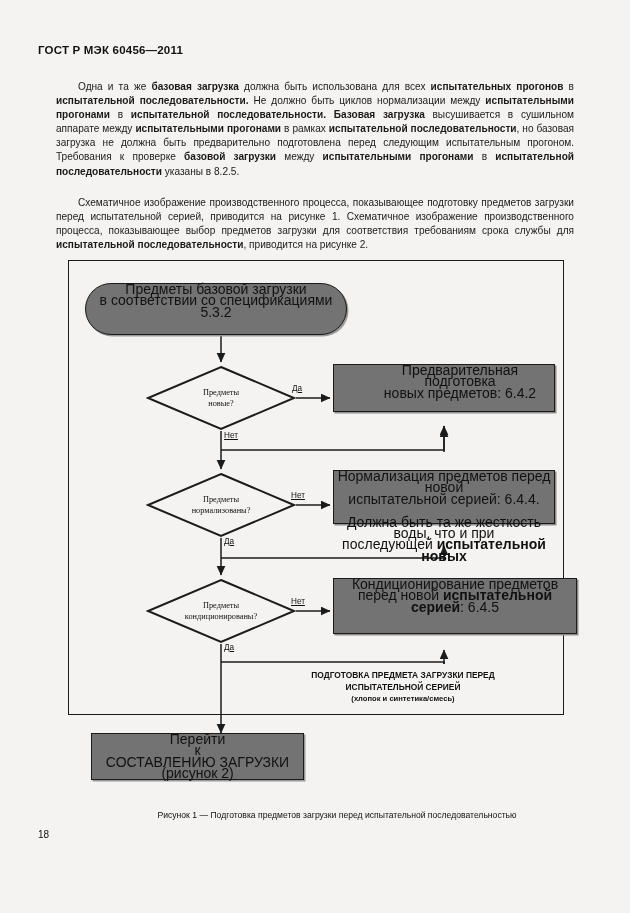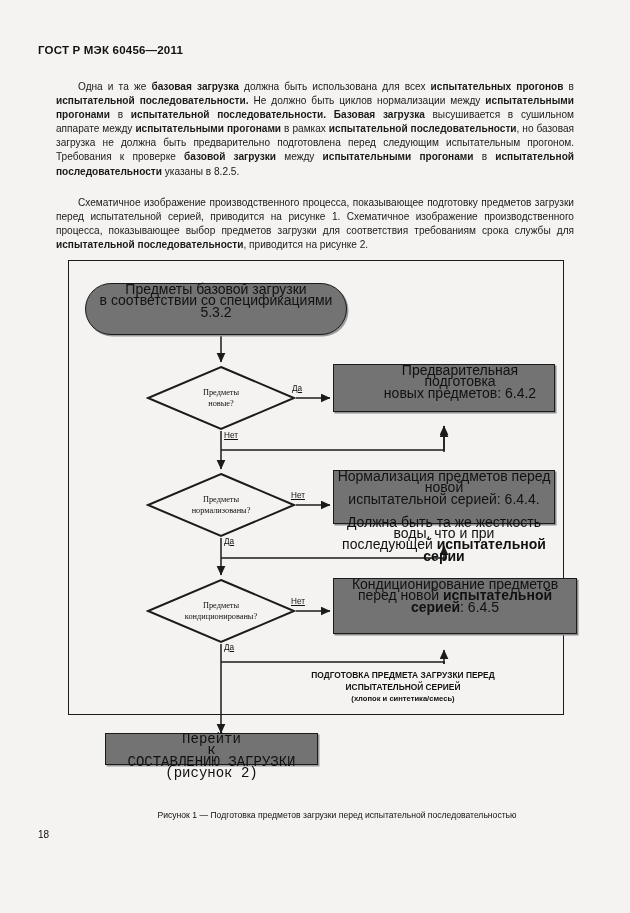--- a/index.html
+++ b/index.html
@@ -53,23 +53,22 @@
   .start{
     left:85px; top:283px; width:262px; height:52px;
     border-radius:26px;
     box-shadow:1.5px 1.5px 0 #9a9a9a;
   }
   .proc{ }
   .p1{left:333px; top:364px; width:222px; height:48px;padding-left:32px;}
   .p2{left:333px; top:470px; width:222px; height:54px;}
   .p3{left:333px; top:578px; width:244px; height:56px;}
   .endbox{
-    left:105px; top:733px; width:213px; height:32px;
+    left:91px; top:733px; width:213px; height:47px;
     box-shadow:1.5px 1.5px 0 #9a9a9a;
-    font-family:Liberation Mono, monospace;
   }
 
   .diamond{
     position:absolute;
     width:150px; height:66px;font-family:Liberation Serif, serif;
   }
   .d1{left:146px; top:365px;}
   .d2{left:146px; top:472px;}
   .d3{left:146px; top:578px;}
   .diamond svg{position:absolute;left:0;top:0;}
@@ -206,21 +205,21 @@
         <div>Предварительная подготовка</div>
         <div>новых предметов: 6.4.2</div>
       </div>
   </div>
   <div class="node proc p2">
     <div>
         <div>Нормализация предметов перед новой</div>
         <div>испытательной серией: 6.4.4.</div>
         <div>&nbsp;</div>
         <div>Должна быть та же жесткость воды, что и при</div>
-        <div>последующей <b>испытательной серии</b></div>
+        <div>последующей <b>испытательной новых</b></div>
       </div>
   </div>
   <div class="node proc p3">
     <div>
         <div>Кондиционирование предметов</div>
         <div>перед новой <b>испытательной серией</b>: 6.4.5</div>
       </div>
   </div>
 
   <div class="section-label">

